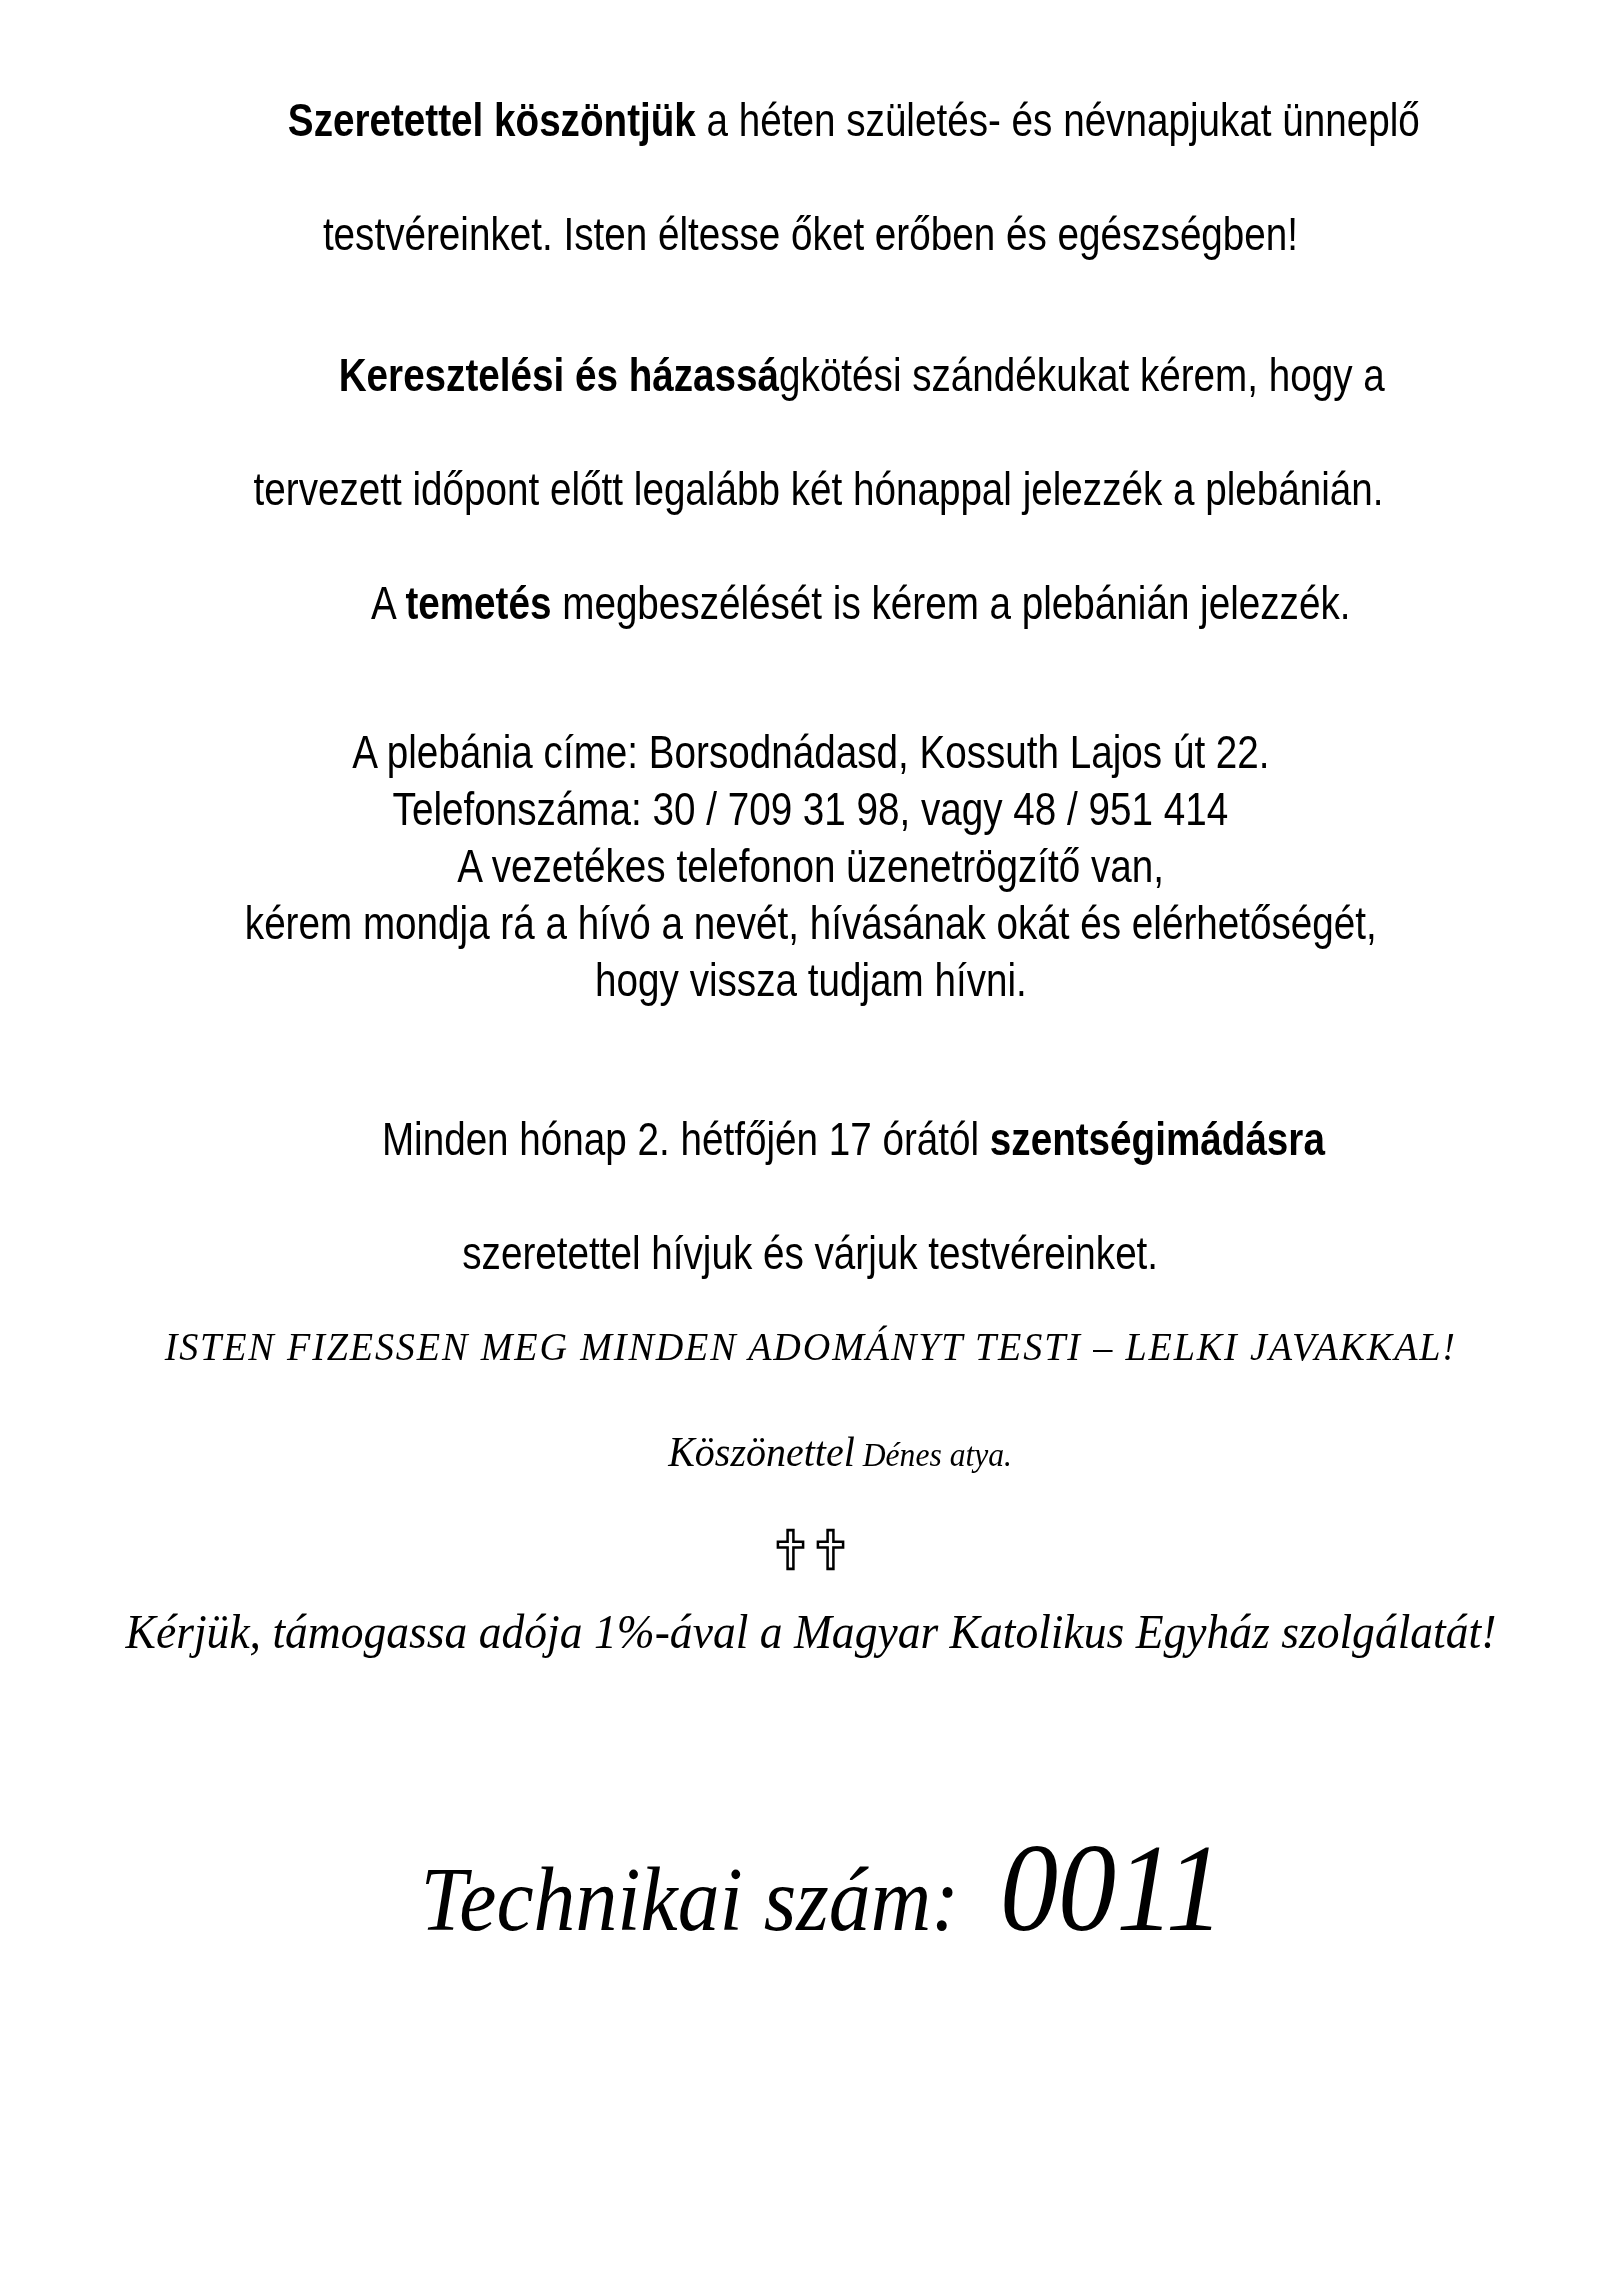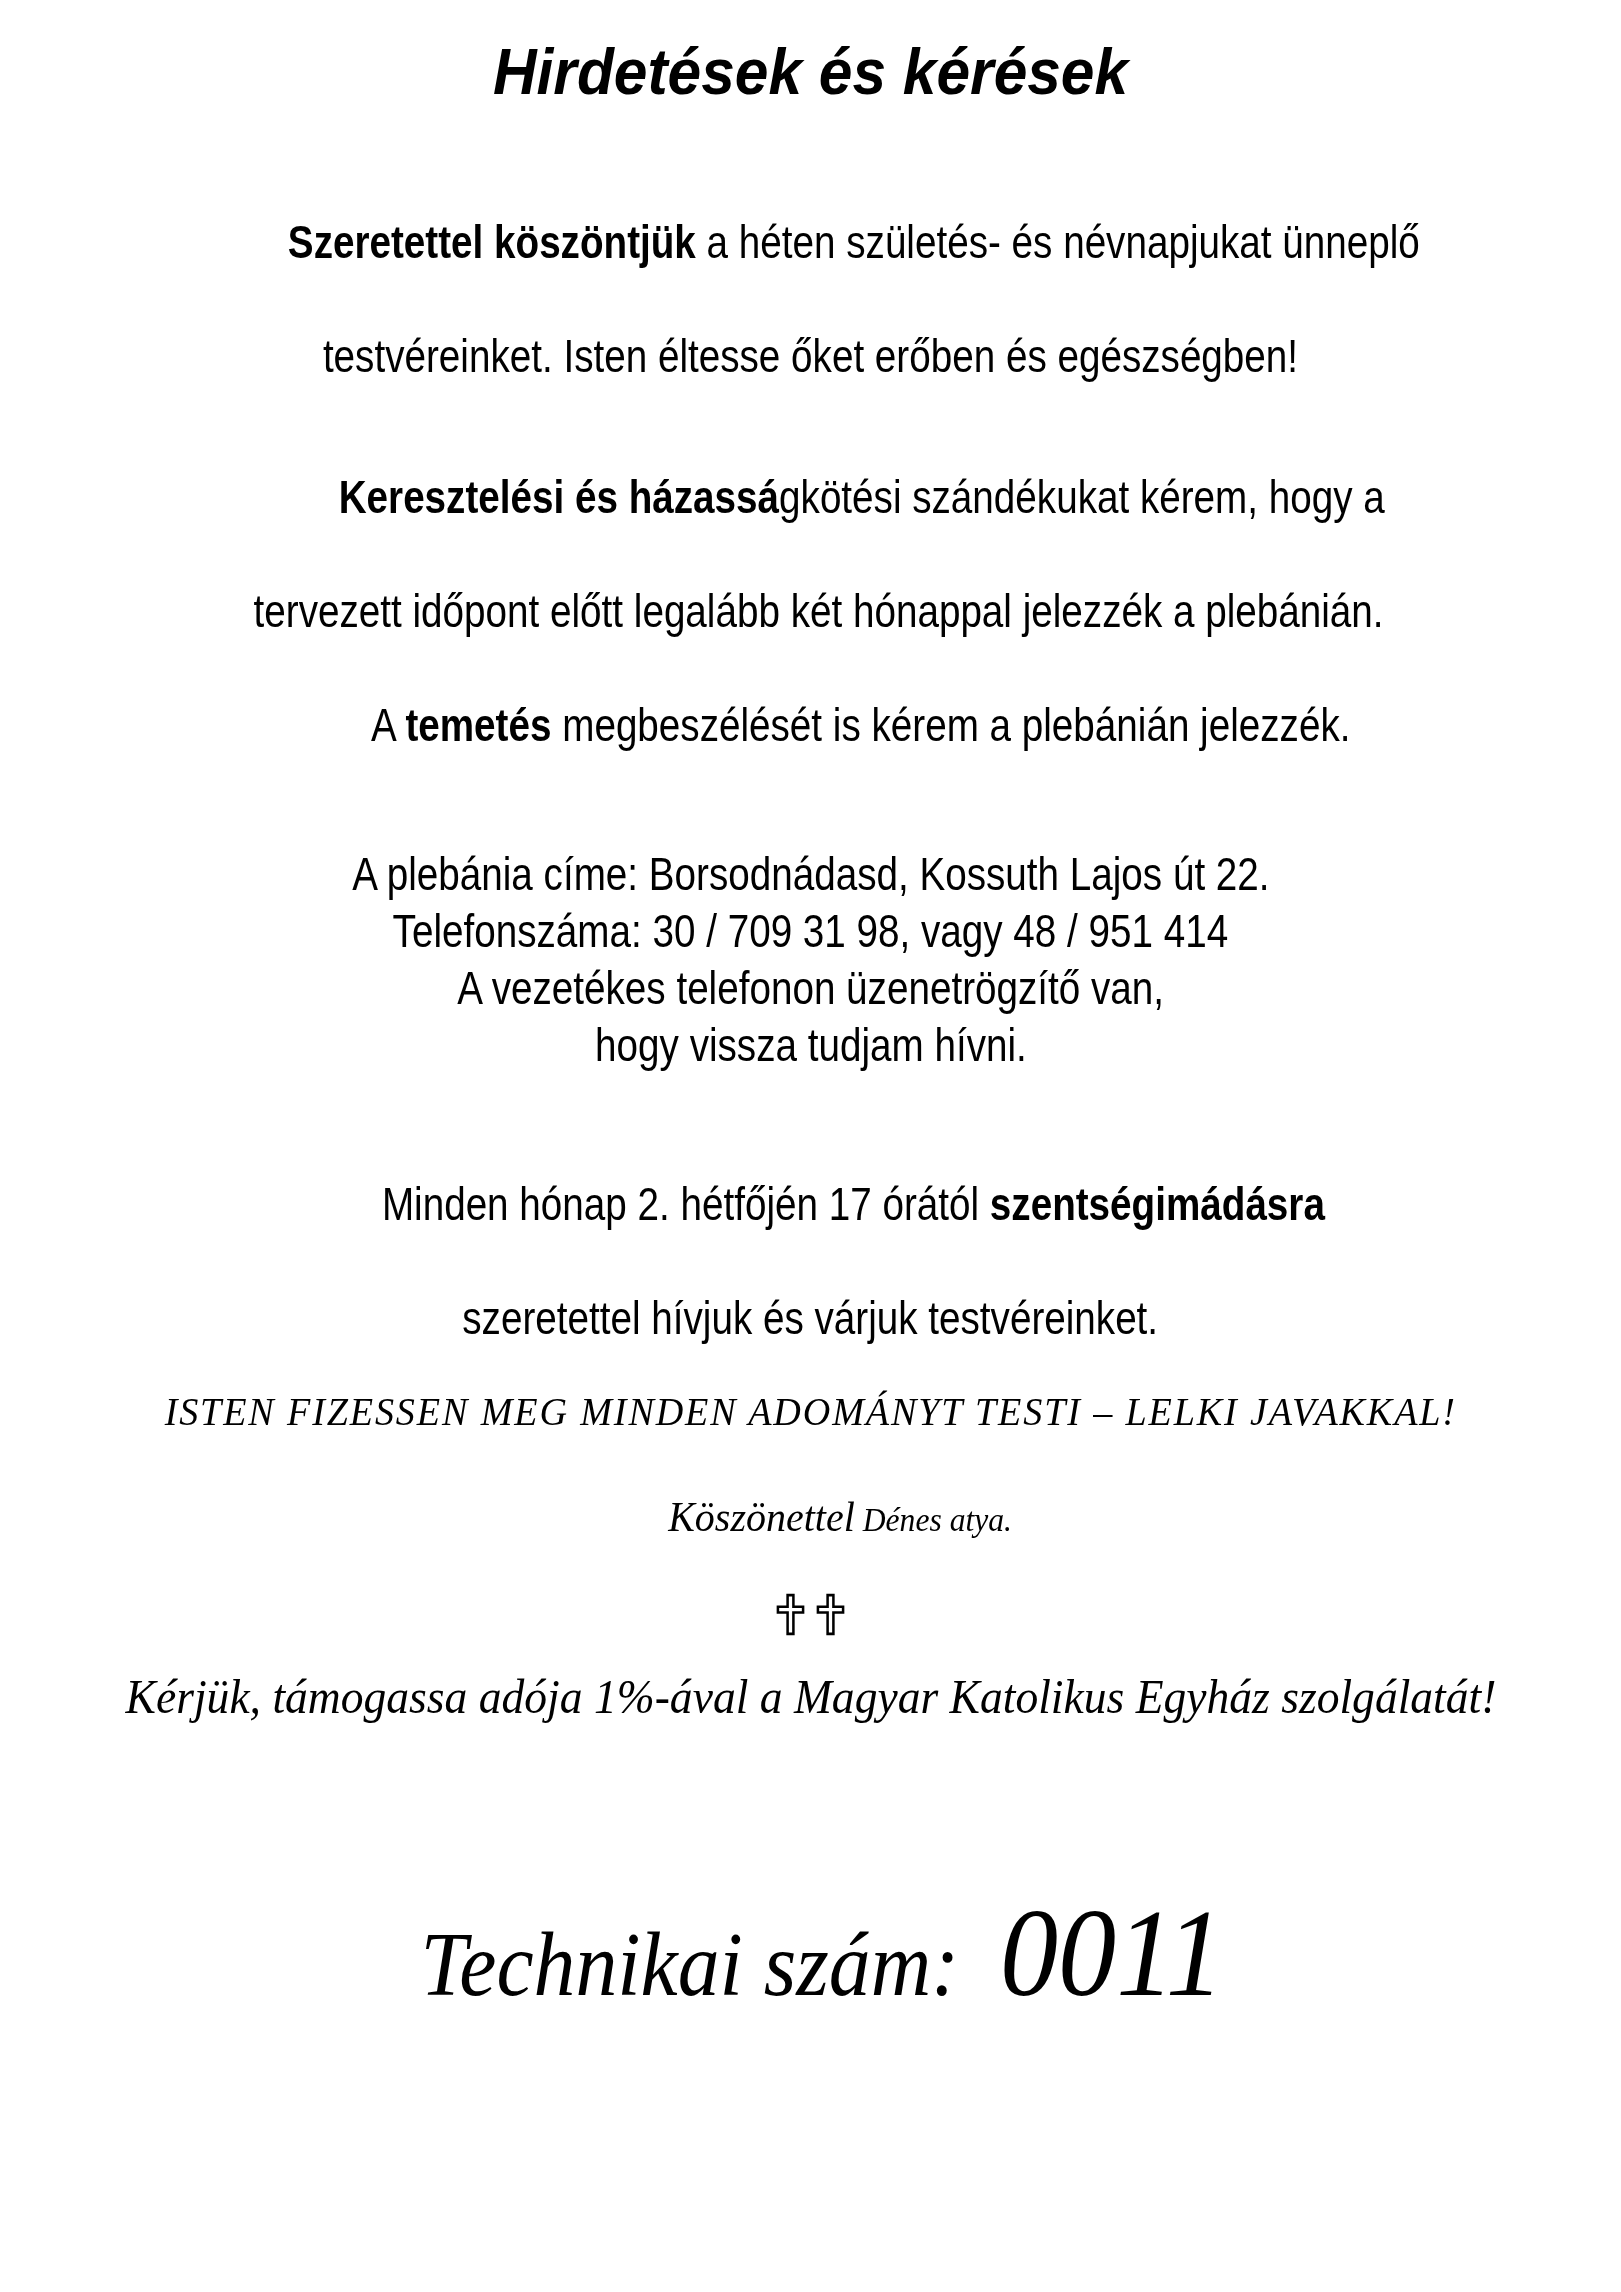--- a/index.html
+++ b/index.html
@@ -80,23 +80,20 @@
     margin: 0 0 5.9px 0;
   }
   .tech-label  { font-size: 90px; }
   .tech-number { font-size: 125px; margin-left: 44px; }
 </style>
 </head>
 <body>
 
 <div class="page">
 
-  <h1 class="title">
-    <span class="cond cond-mild">Hirdetések és kérések</span>
-  </h1>
 
 
   <div class="p-greet">
     <div class="line sans">
       <span class="cond">
         <b>Szeretettel köszöntjük</b><span> a héten születés- és névnapjukat ünneplő</span>
       </span>
     </div>
     <div class="line sans">
       <span class="cond">testvéreinket. Isten éltesse őket erőben és egészségben!</span>
@@ -121,20 +118,23 @@
 
   <div class="p-contact">
     <div class="line sans">
       <span class="cond">A plebánia címe: Borsodnádasd, Kossuth Lajos út 22.</span>
     </div>
     <div class="line sans">
       <span class="cond">Telefonszáma: 30 / 709 31 98, vagy 48 / 951 414</span>
     </div>
     <div class="line sans">
       <span class="cond">A vezetékes telefonon üzenetrögzítő van,</span>
+    </div>
+    <div class="line sans">
+      <span class="cond">kérem mondja rá a hívó a nevét, hívásának okát és elérhetőségét,</span>
     </div>
     <div class="line sans">
       <span class="cond">hogy vissza tudjam hívni.</span>
     </div>
   </div>
 
   <div class="p-ador">
     <div class="line sans">
       <span class="cond">
         <span>Minden hónap 2. hétfőjén 17 órától </span><b>szentségimádásra</b>

